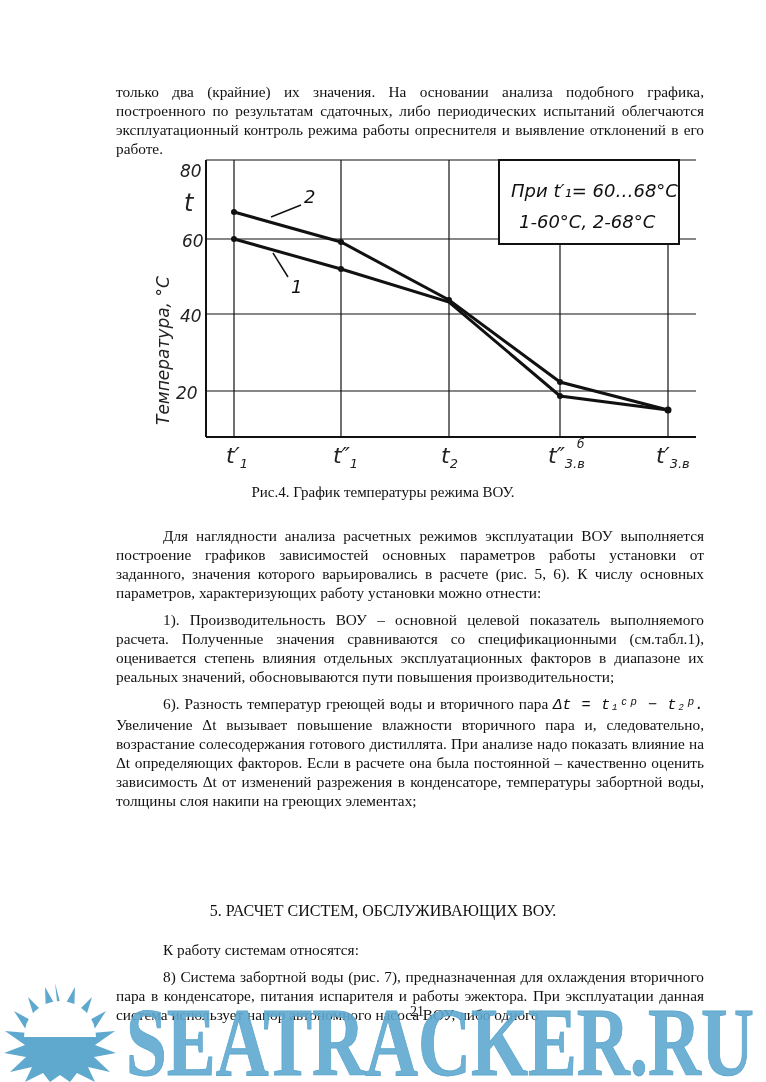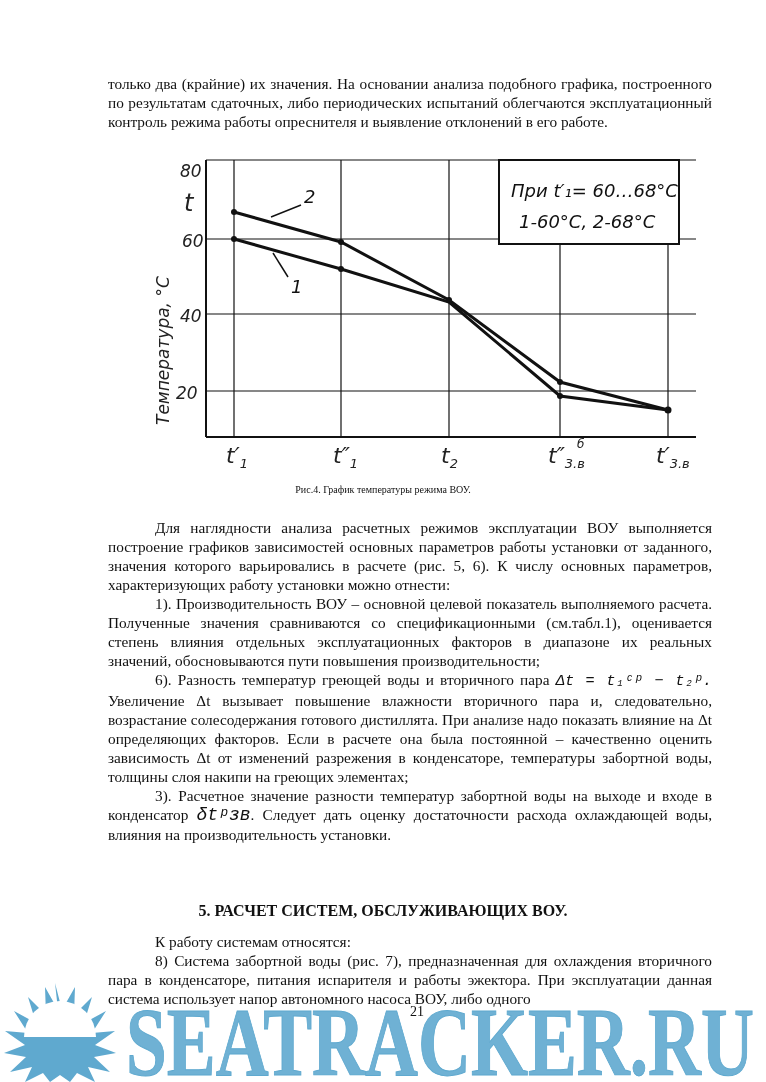--- a/index.html
+++ b/index.html
@@ -1,25 +1,25 @@
 <!DOCTYPE html>
 <html><head>
 <meta charset="utf-8">
 <style>
   html, body { margin: 0; padding: 0; background: #ffffff; }
   body { width: 766px; height: 1082px; position: relative; overflow: hidden;
          font-family: "Liberation Serif", serif; color: #111; }
   .page { position: absolute; left: 0; top: 0; width: 766px; height: 1082px; }
   .text-block { position: absolute; left: 108px; width: 604px; font-size: 15.3px; line-height: 19px;
                 text-align: justify; }
-  .para { margin: 0; text-align: justify; text-align-last: left; }
+  .para { margin: 8px; text-align: justify; text-align-last: left; }
   .indent { text-indent: 47px; }
-  .caption { position: absolute; left: 0; width: 766px; text-align: center; top: 484px; font-size: 10px; }
+  .caption { position: absolute; left: 0; width: 766px; text-align: center; top: 484px; font-size: 15px; }
   .heading { position: absolute; left: 0; width: 766px; text-align: center; top: 902px;
-             font-size: 16px; font-weight: bold; }
+             font-size: 16px; font-weight: normal; }
   .chart { position: absolute; left: 136px; top: 155px; width: 560px; height: 320px; }
   .chart svg { width: 560px; height: 320px; }
   .hand { font-family: "DejaVu Sans", sans-serif; font-style: italic; }
   .pagenum { position: absolute; left: 0; width: 766px; top: 1004px; text-align: center; font-size: 14px; padding-left: 34px; }
   .math { font-family: Liberation Mono, monospace; font-style: italic; }
   .watermark { position: absolute; left: 0; top: 975px; width: 766px; height: 107px; pointer-events: none; }
 </style>
 </head>
 <body>
 
@@ -102,24 +102,20 @@
   <div class="caption">Рис.4. График температуры режима ВОУ.</div>
 
   <div class="text-block" style="top:518px;">
     <p class="para indent">Для наглядности анализа расчетных режимов эксплуатации ВОУ выполняется построение графиков зависимостей основных параметров работы установки от заданного, значения которого варьировались в расчете (рис. 5, 6). К числу основных параметров, характеризующих работу установки можно отнести:</p>
     <p class="para indent">1). Производительность ВОУ – основной целевой показатель выполняемого расчета. Полученные значения сравниваются со спецификационными (см.табл.1), оценивается степень влияния отдельных эксплуатационных факторов в диапазоне их реальных значений, обосновываются пути повышения производительности;</p>
     <p class="para indent">
       <span>6). Разность температур греющей воды и вторичного пара</span>
       <span class="math">Δt = t₁ᶜᵖ − t₂ᵖ.</span>
       <span>Увеличение Δt вызывает повышение влажности вторичного пара и, следовательно, возрастание солесодержания готового дистиллята. При анализе надо показать влияние на Δt определяющих факторов. Если в расчете она была постоянной – качественно оценить зависимость Δt от изменений разрежения в конденсаторе, температуры забортной воды, толщины слоя накипи на греющих элементах;</span>
     </p>
-    <p class="para indent">
-      <span>3). Расчетное значение разности температур забортной воды на выходе и входе в конденсатор</span>
-      <span class="math" style="font-size:18px;">δtᵖзв</span><span>. Следует дать оценку достаточности расхода охлаждающей воды, влияния на производительность установки.</span>
-    </p>
   </div>
 
   <div class="heading">5. РАСЧЕТ СИСТЕМ, ОБСЛУЖИВАЮЩИХ ВОУ.</div>
 
   <div class="text-block" style="top:932px;">
     <p class="para indent">К работу системам относятся:</p>
     <p class="para indent">8) Система забортной воды (рис. 7), предназначенная для охлаждения вторичного пара в конденсаторе, питания испарителя и работы эжектора. При эксплуатации данная система использует напор автономного насоса ВОУ, либо одного</p>
   </div>
 
   <div class="pagenum">21</div>

